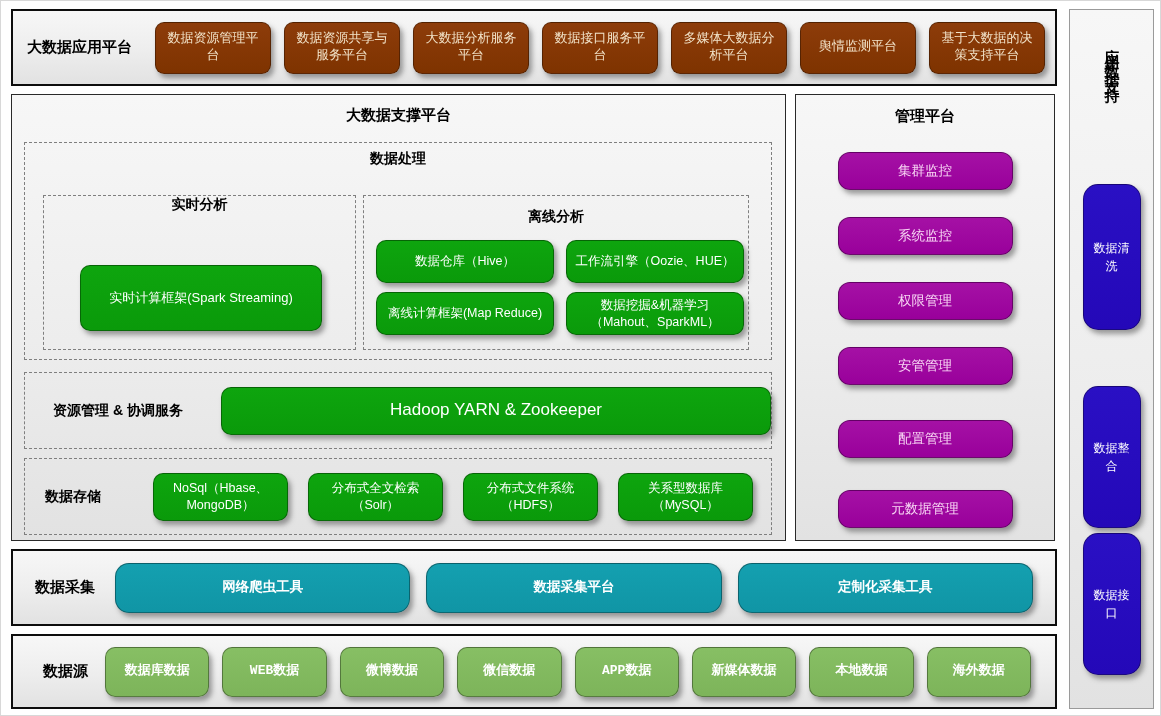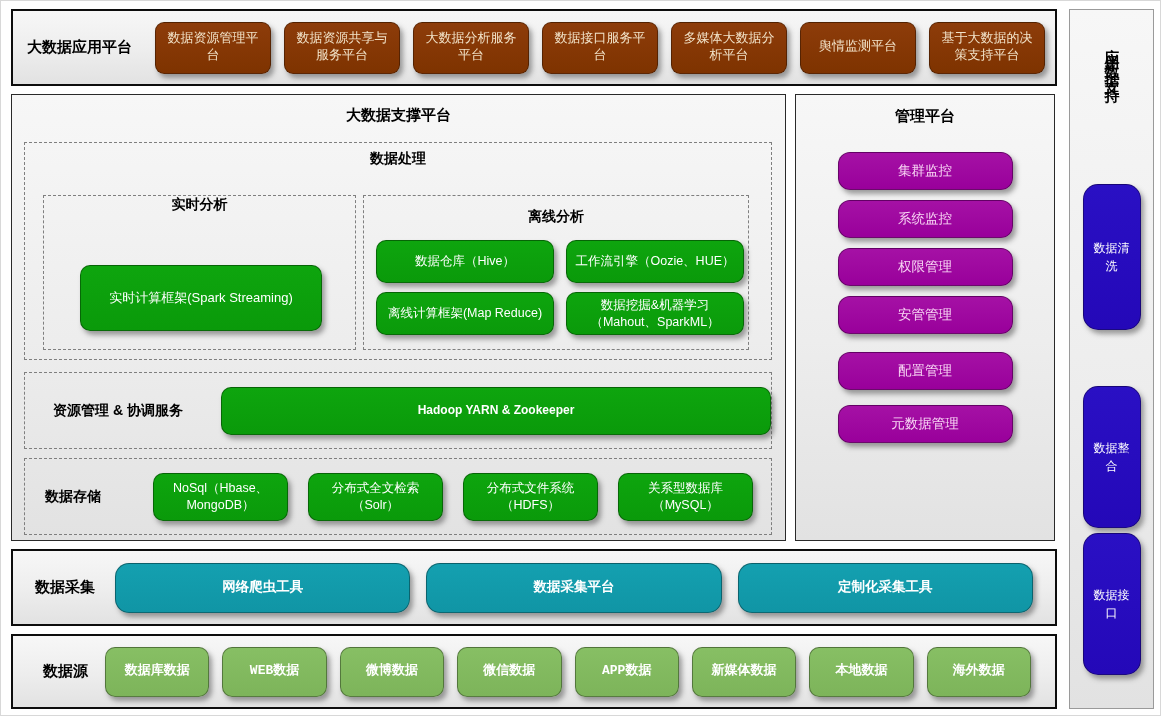--- a/index.html
+++ b/index.html
@@ -54,29 +54,29 @@
   .rt-title { }
   .rt-box { position:absolute; left:36px; top:69px; width:242px; height:66px; font-size:13px; }
   .ol  { left:338px; top:52px; width:386px; height:155px; }
   .ol-title { margin-top:12px; }
   .ol-grid { position:absolute; left:12px; top:44px; display:grid;
              grid-template-columns:178px 178px; column-gap:12px; row-gap:9px; }
   .ol-grid .green-box { height:43px; padding:1px 6px; }
 
   .res { left:12px; top:277px; width:748px; height:77px; display:flex; align-items:center; padding-left:28px; }
   .res-label { font-weight:bold; font-size:14px; width:168px; flex:none; }
-  .res-box { width:590px; height:48px; font-size:12px; font-weight:bold; }
+  .res-box { width:590px; height:48px; font-size:17px; font-weight:normal; }
 
   .sto { left:12px; top:363px; width:748px; height:77px; display:flex; align-items:center; padding-left:20px; gap:20px; }
   .sto-label { font-weight:bold; font-size:14px; width:88px; flex:none; }
   .sto .green-box { width:135px; height:48px; flex:none; padding:1px 4px; }
 
   
   .mgmt-title { margin-top:12px; }
-  .mgmt-col { margin-top:26px; display:flex; flex-direction:column; align-items:center; gap:10px; }
+  .mgmt-col { margin-top:26px; display:flex; flex-direction:column; align-items:center; gap:27px; }
   .mgmt-col .purple-box:nth-child(5) { margin-top:8px; }
   .mgmt-col .purple-box:nth-child(6) { margin-top:5px; }
 
   
   .collect-label { width:80px; flex:none; }
   .collect-boxes { flex:1; display:flex; gap:16px; }
   .source-label  { width:62px; flex:none; }
   .source-boxes  { flex:1; display:flex; gap:13px; }
 
   

